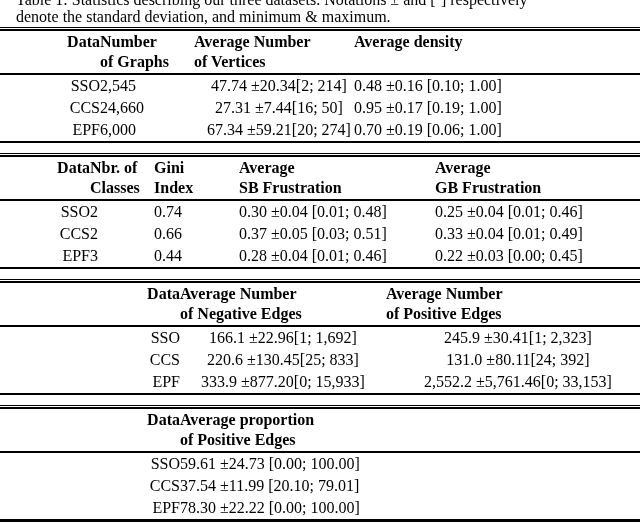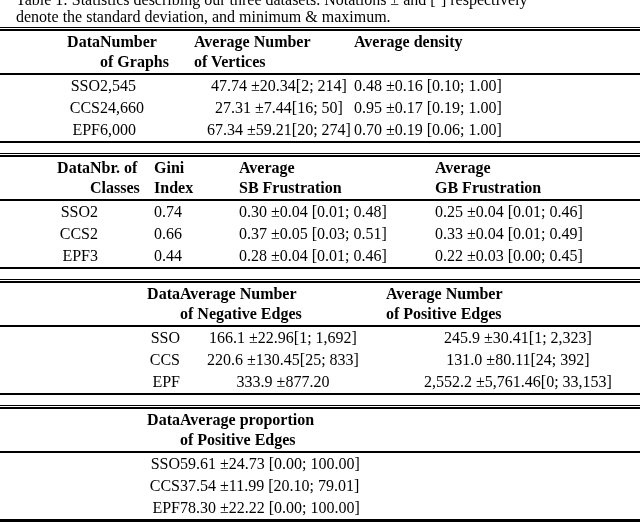--- a/index.html
+++ b/index.html
@@ -201,20 +201,21 @@
       </div>
       <div class="split split-t3p">
         <span>131.0 ±80.11</span>
         <span>[24; 392]</span>
       </div>
     </div>
     <div class="grid t3 row">
       <div class="left">EPF</div>
       <div class="split split-t3n">
         <span>333.9 ±877.20</span>
+        <span>[0; 15,933]</span>
       </div>
       <div class="split split-t3p">
         <span>2,552.2 ±5,761.46</span>
         <span>[0; 33,153]</span>
       </div>
     </div>
   </div>
   <div class="rule-bot"></div>
 </div>
 

